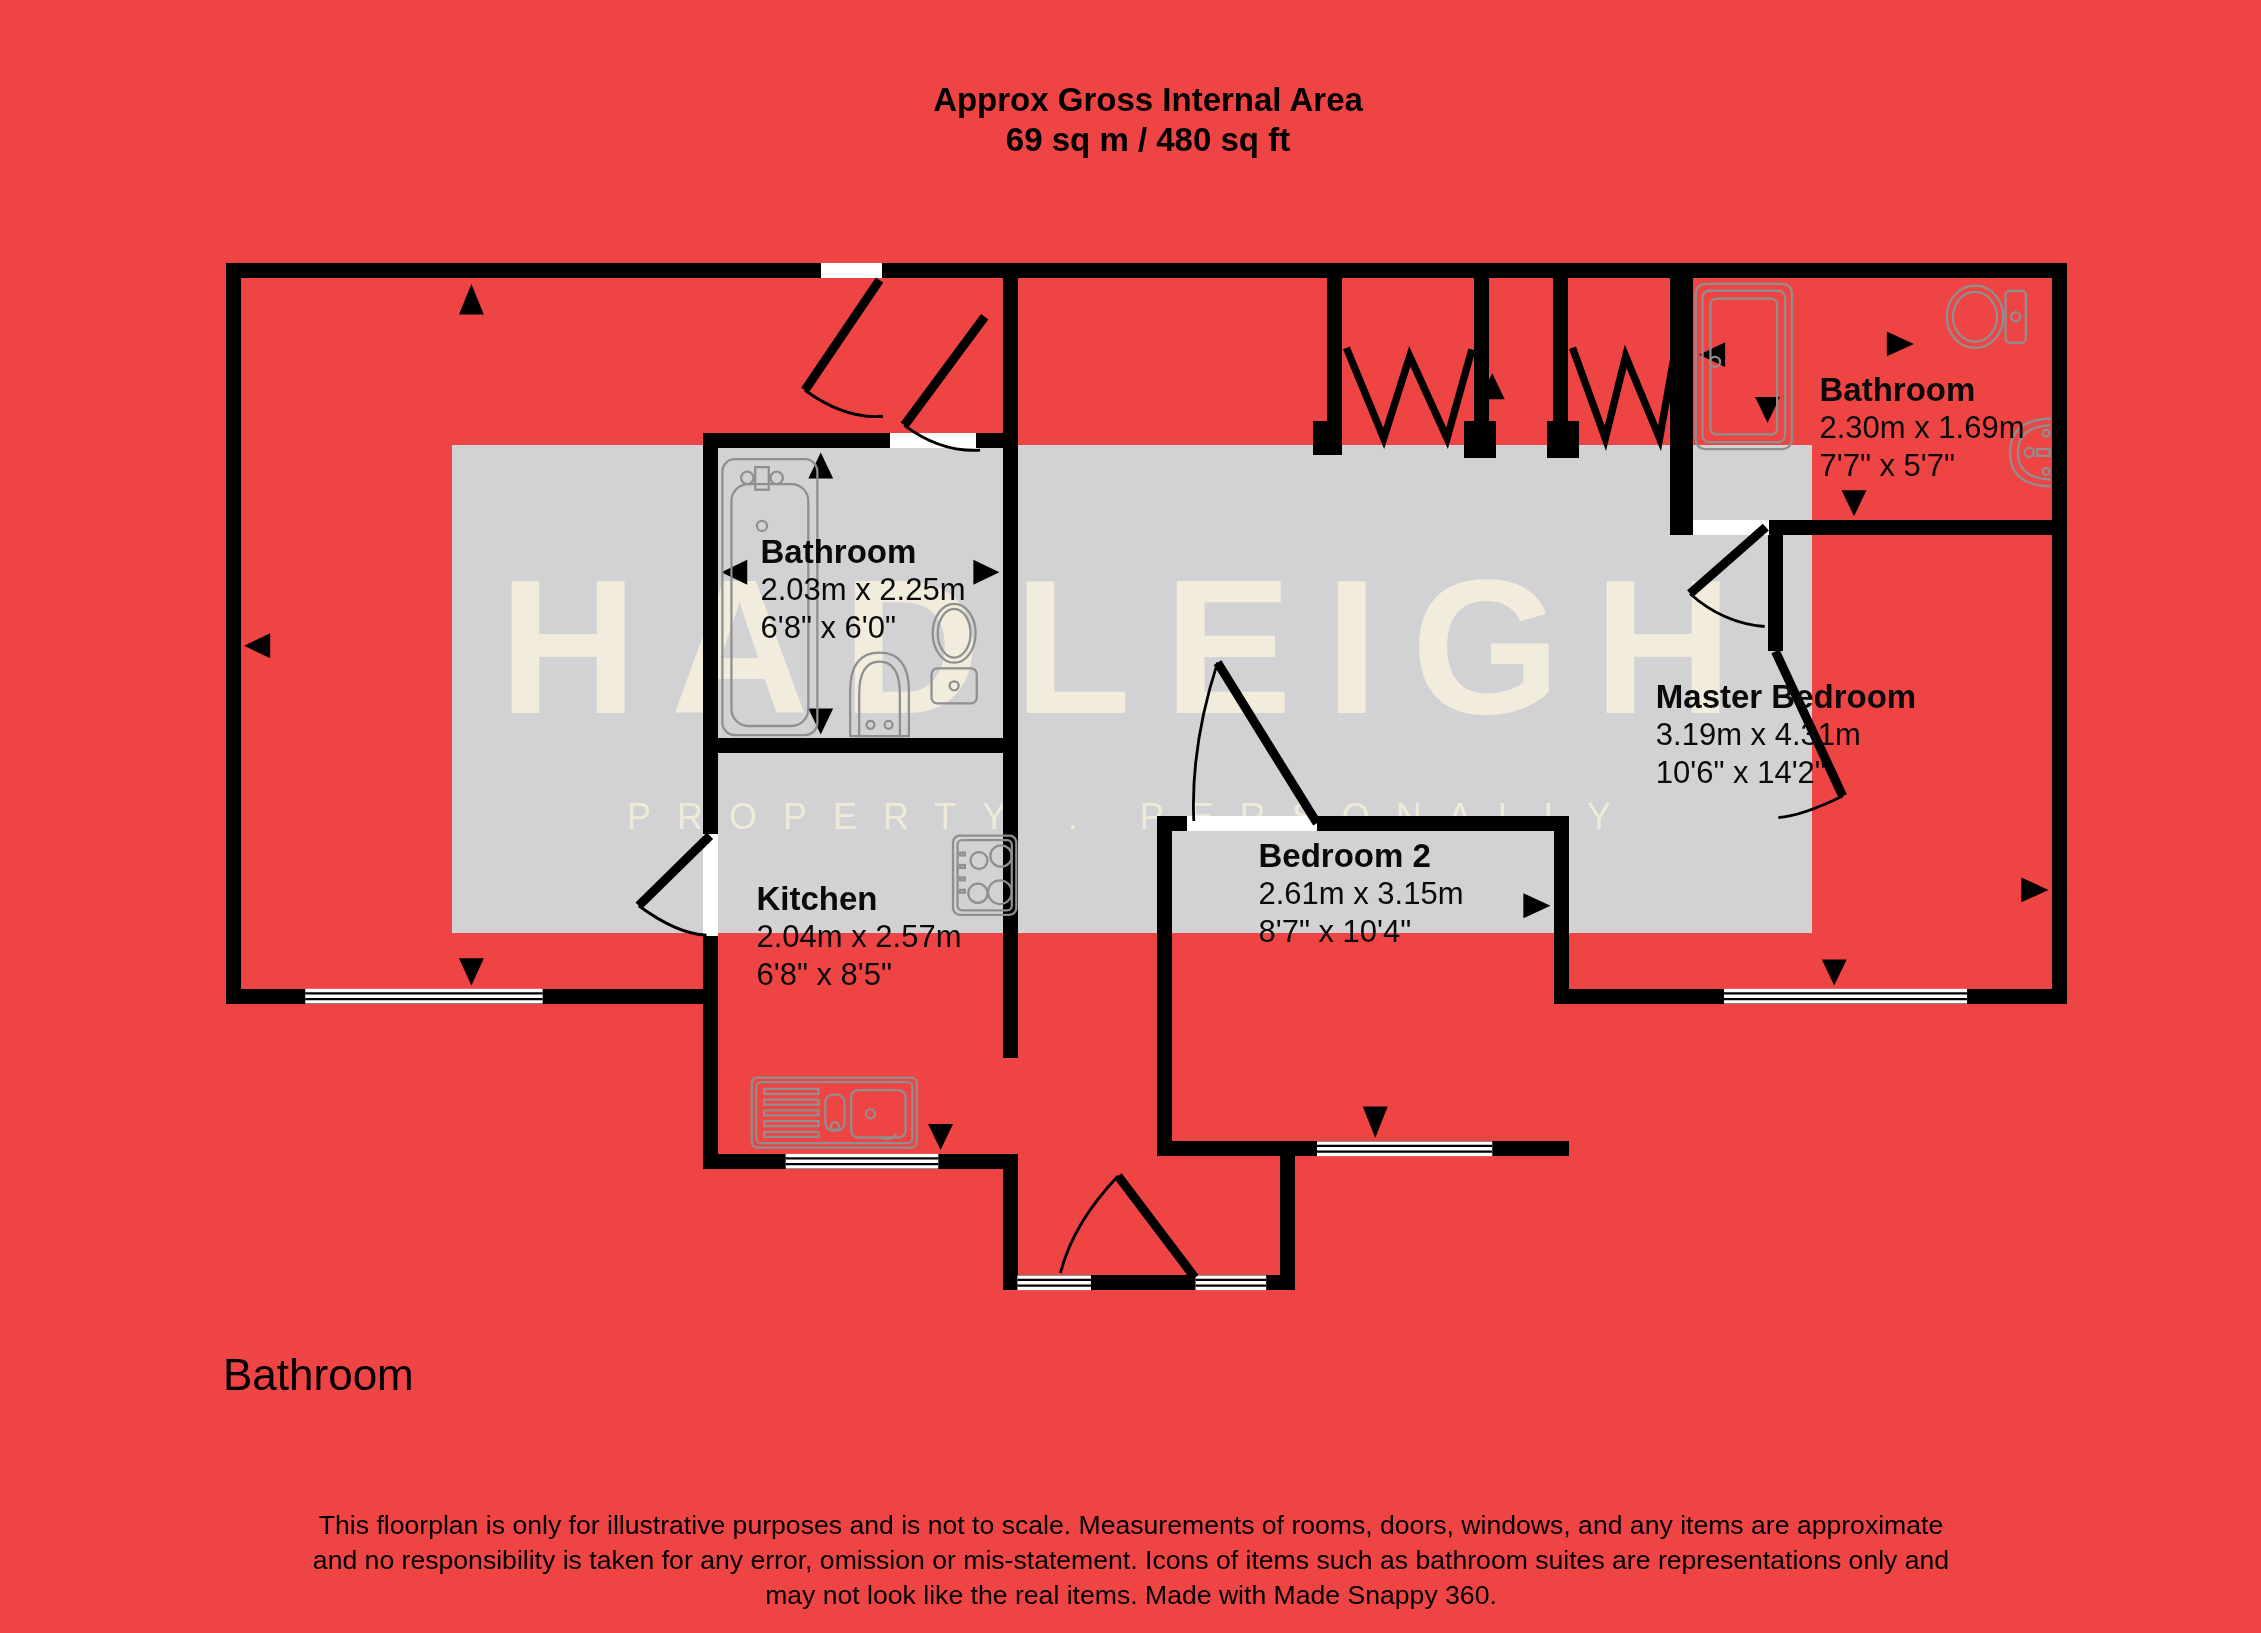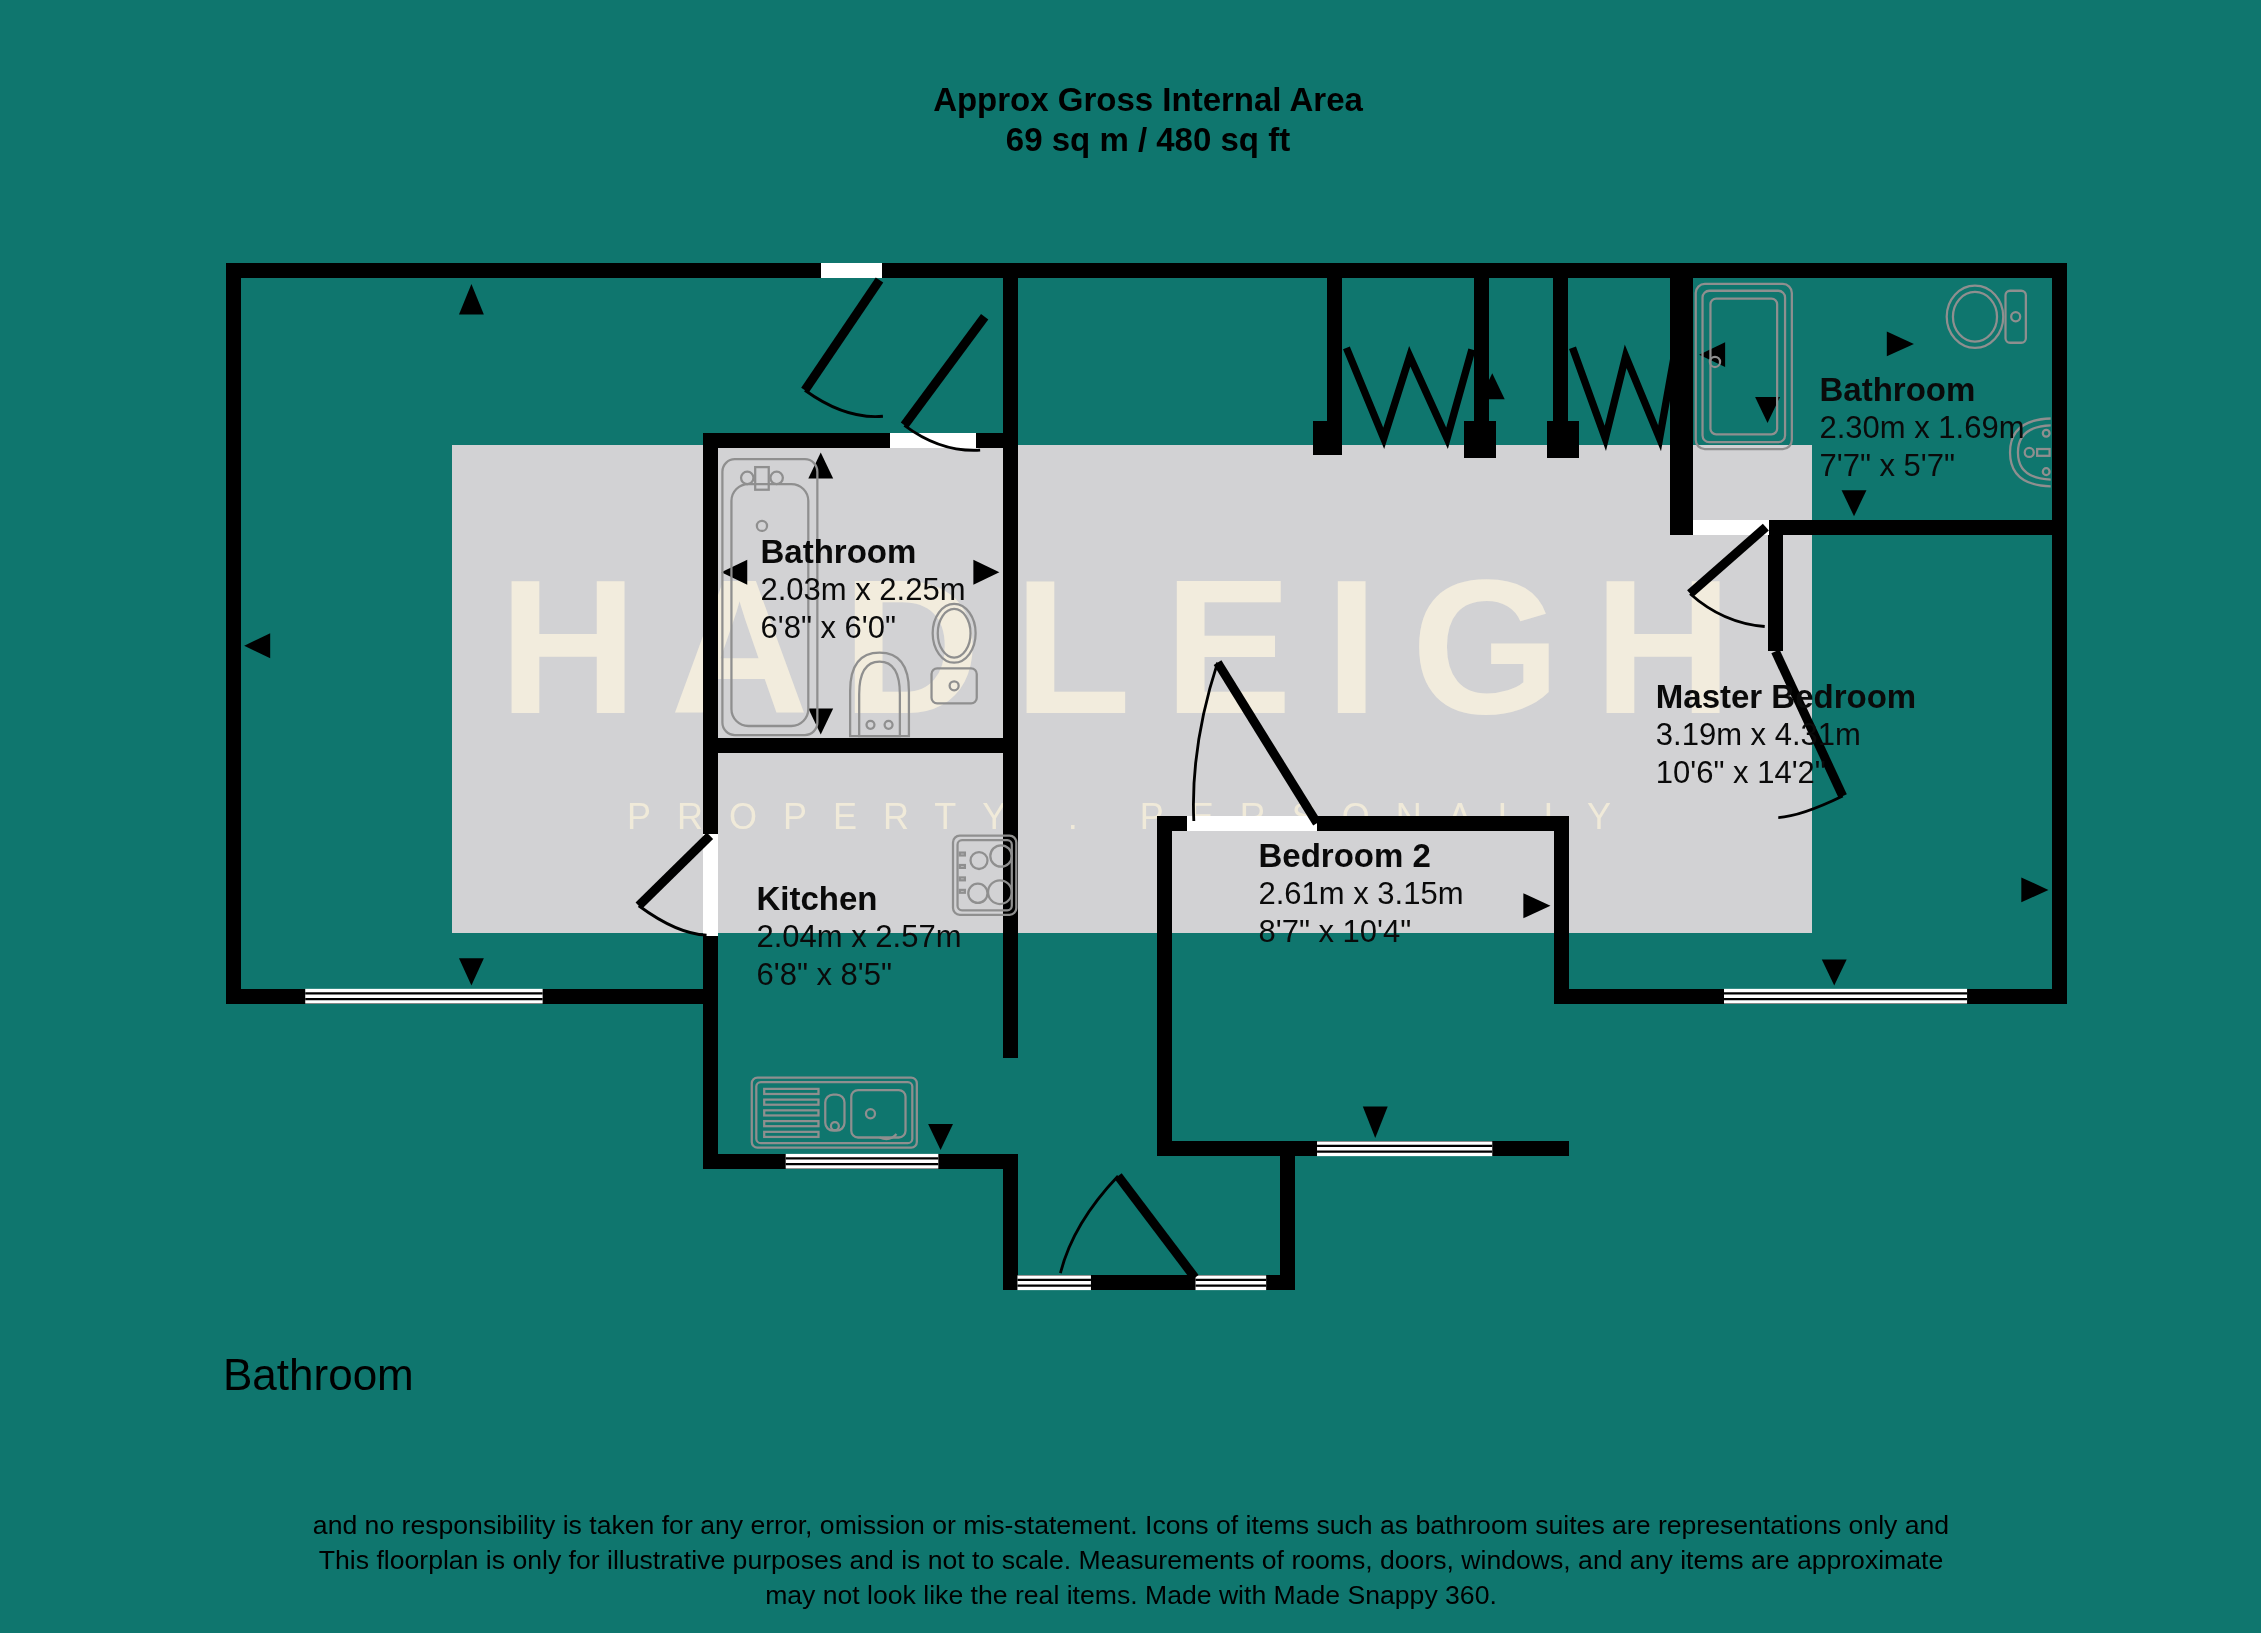--- a/index.html
+++ b/index.html
@@ -1,17 +1,17 @@
 <!DOCTYPE html>
 <html style="font-size:9px"><head>
 <meta charset="utf-8">
 <title>Floorplan</title>
 <style>
   html,body{margin:0;padding:0;background:#fff;overflow:hidden;}
-  #canvas{position:relative;width:2261px;height:1634px;background:#0f766e;font-family:"Liberation Sans",sans-serif;}
+  #canvas{position:relative;width:2261px;height:1634px;background:#ef4444;font-family:"Liberation Sans",sans-serif;}
   .band{position:absolute;left:452px;top:445px;width:1360px;height:488px;background:#d2d2d4;}
   .wm-name{position:absolute;left:1132px;top:551px;transform:translateX(-50%);
     font-family:Liberation Sans, sans-serif;font-weight:600;font-size:192px;line-height:192px;
     letter-spacing:33px;color:rgba(244,238,221,0.92);white-space:nowrap;}
   .wm-tag{position:absolute;left:1132px;top:796px;transform:translateX(-50%);
     font-family:"Liberation Sans",sans-serif;font-size:36px;letter-spacing:26px;
     color:rgba(241,235,217,0.95);white-space:nowrap;}
   .wall{position:absolute;background:#000;}
   .gap{position:absolute;background:#fff;}
   svg.overlay{position:absolute;left:0;top:0;pointer-events:none;}
@@ -250,19 +250,19 @@
     <div class="room-dim">10'6" x 14'2"</div>
   </div>
   <div class="room-label" style="left:1922px;top:371px;">
     <div class="room-name">Bathroom</div>
     <div class="room-dim">2.30m x 1.69m</div>
     <div class="room-dim">7'7" x 5'7"</div>
   </div>
 
   <div class="floorplan-caption">Bathroom</div>
   <div class="disclaimer">
+    <div>This floorplan is only for illustrative purposes and is not to scale. Measurements of rooms, doors, windows, and any items are approximate</div>
     <div>and no responsibility is taken for any error, omission or mis-statement. Icons of items such as bathroom suites are representations only and</div>
-    <div>This floorplan is only for illustrative purposes and is not to scale. Measurements of rooms, doors, windows, and any items are approximate</div>
     <div>may not look like the real items. Made with Made Snappy 360.</div>
   </div>
 
 </div>
 
 
 </body></html>

